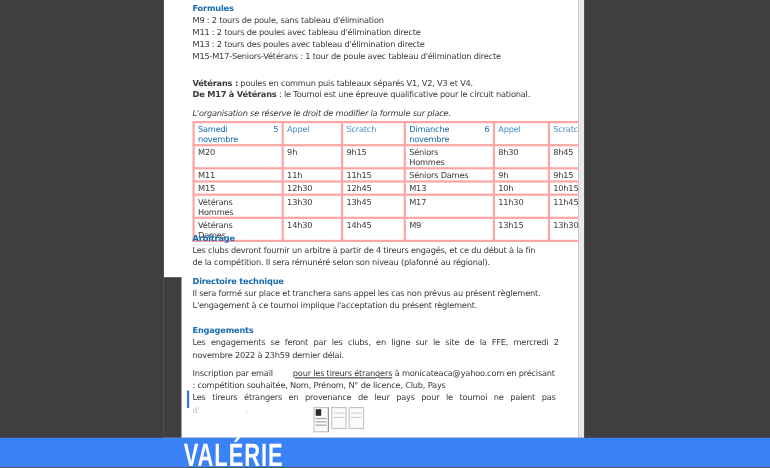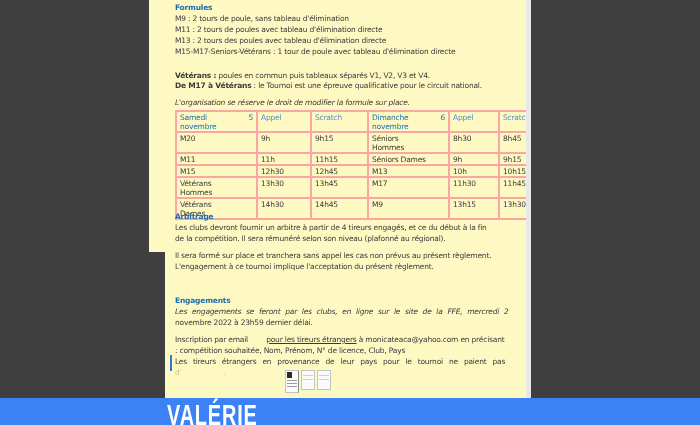--- a/index.html
+++ b/index.html
@@ -4,35 +4,35 @@
 <style>
   html,body{margin:0;padding:0;background:#222;}
   .stage{
     position:relative;width:700px;height:425px;overflow:hidden;
     background:#3f3f3f;
     font-family:"DejaVu Sans","Liberation Sans",sans-serif;
   }
   
   .page{
     position:absolute;left:149px;top:0;width:377px;height:398px;
-    background:#fef9c3;overflow:hidden;
+    background:#ffffff;overflow:hidden;
   }
   .page-right-edge{
     position:absolute;left:526px;top:0;width:5px;height:398px;background:#e8e8e8;
   }
   .dark-notch{
     position:absolute;left:149px;top:252px;width:16px;height:146px;background:#3f3f3f;
   }
   .content{
     position:absolute;left:26px;top:0;width:333px;
     font-size:7.5px;letter-spacing:-0.2px;color:#3a3a3a;
   }
   .content .block{position:absolute;left:0;width:333px;}
   .line{white-space:nowrap;line-height:11px;height:11px;}
-  .stretch{word-spacing:2.6px;font-style:italic;}
+  .stretch{word-spacing:2.6px;}
   .stretch2{word-spacing:3.8px;}
   .hd{color:#1a6cb0;font-weight:bold;line-height:11px;height:11px;white-space:nowrap;}
   .b{font-weight:bold;}
   .it{font-style:italic;}
   .u{text-decoration:underline;margin-left:16px;}
   .faded{opacity:.3;}
   
   table.sched{
     border-collapse:collapse;table-layout:fixed;width:333px;
     font-size:7.5px;letter-spacing:-0.2px;color:#3a3a3a;
@@ -164,20 +164,21 @@
           </table>
       </div>
 
       <div class="block" style="top:211px">
         <div class="hd">Arbitrage</div>
         <div class="line">Les clubs devront fournir un arbitre à partir de 4 tireurs engagés, et ce du début à la fin</div>
         <div class="line">de la compétition. Il sera rémunéré selon son niveau (plafonné au régional).</div>
       </div>
 
       <div class="block" style="top:250px">
+        <div class="hd">Directoire technique</div>
         <div class="line">Il sera formé sur place et tranchera sans appel les cas non prévus au présent règlement.</div>
         <div class="line">L'engagement à ce tournoi implique l'acceptation du présent règlement.</div>
       </div>
 
       <div class="block" style="top:295px">
         <div class="hd">Engagements</div>
         <div class="line stretch">Les engagements se feront par les clubs, en ligne sur le site de la FFE, mercredi 2</div>
         <div class="line">novembre 2022 à 23h59 dernier délai.</div>
       </div>
 

